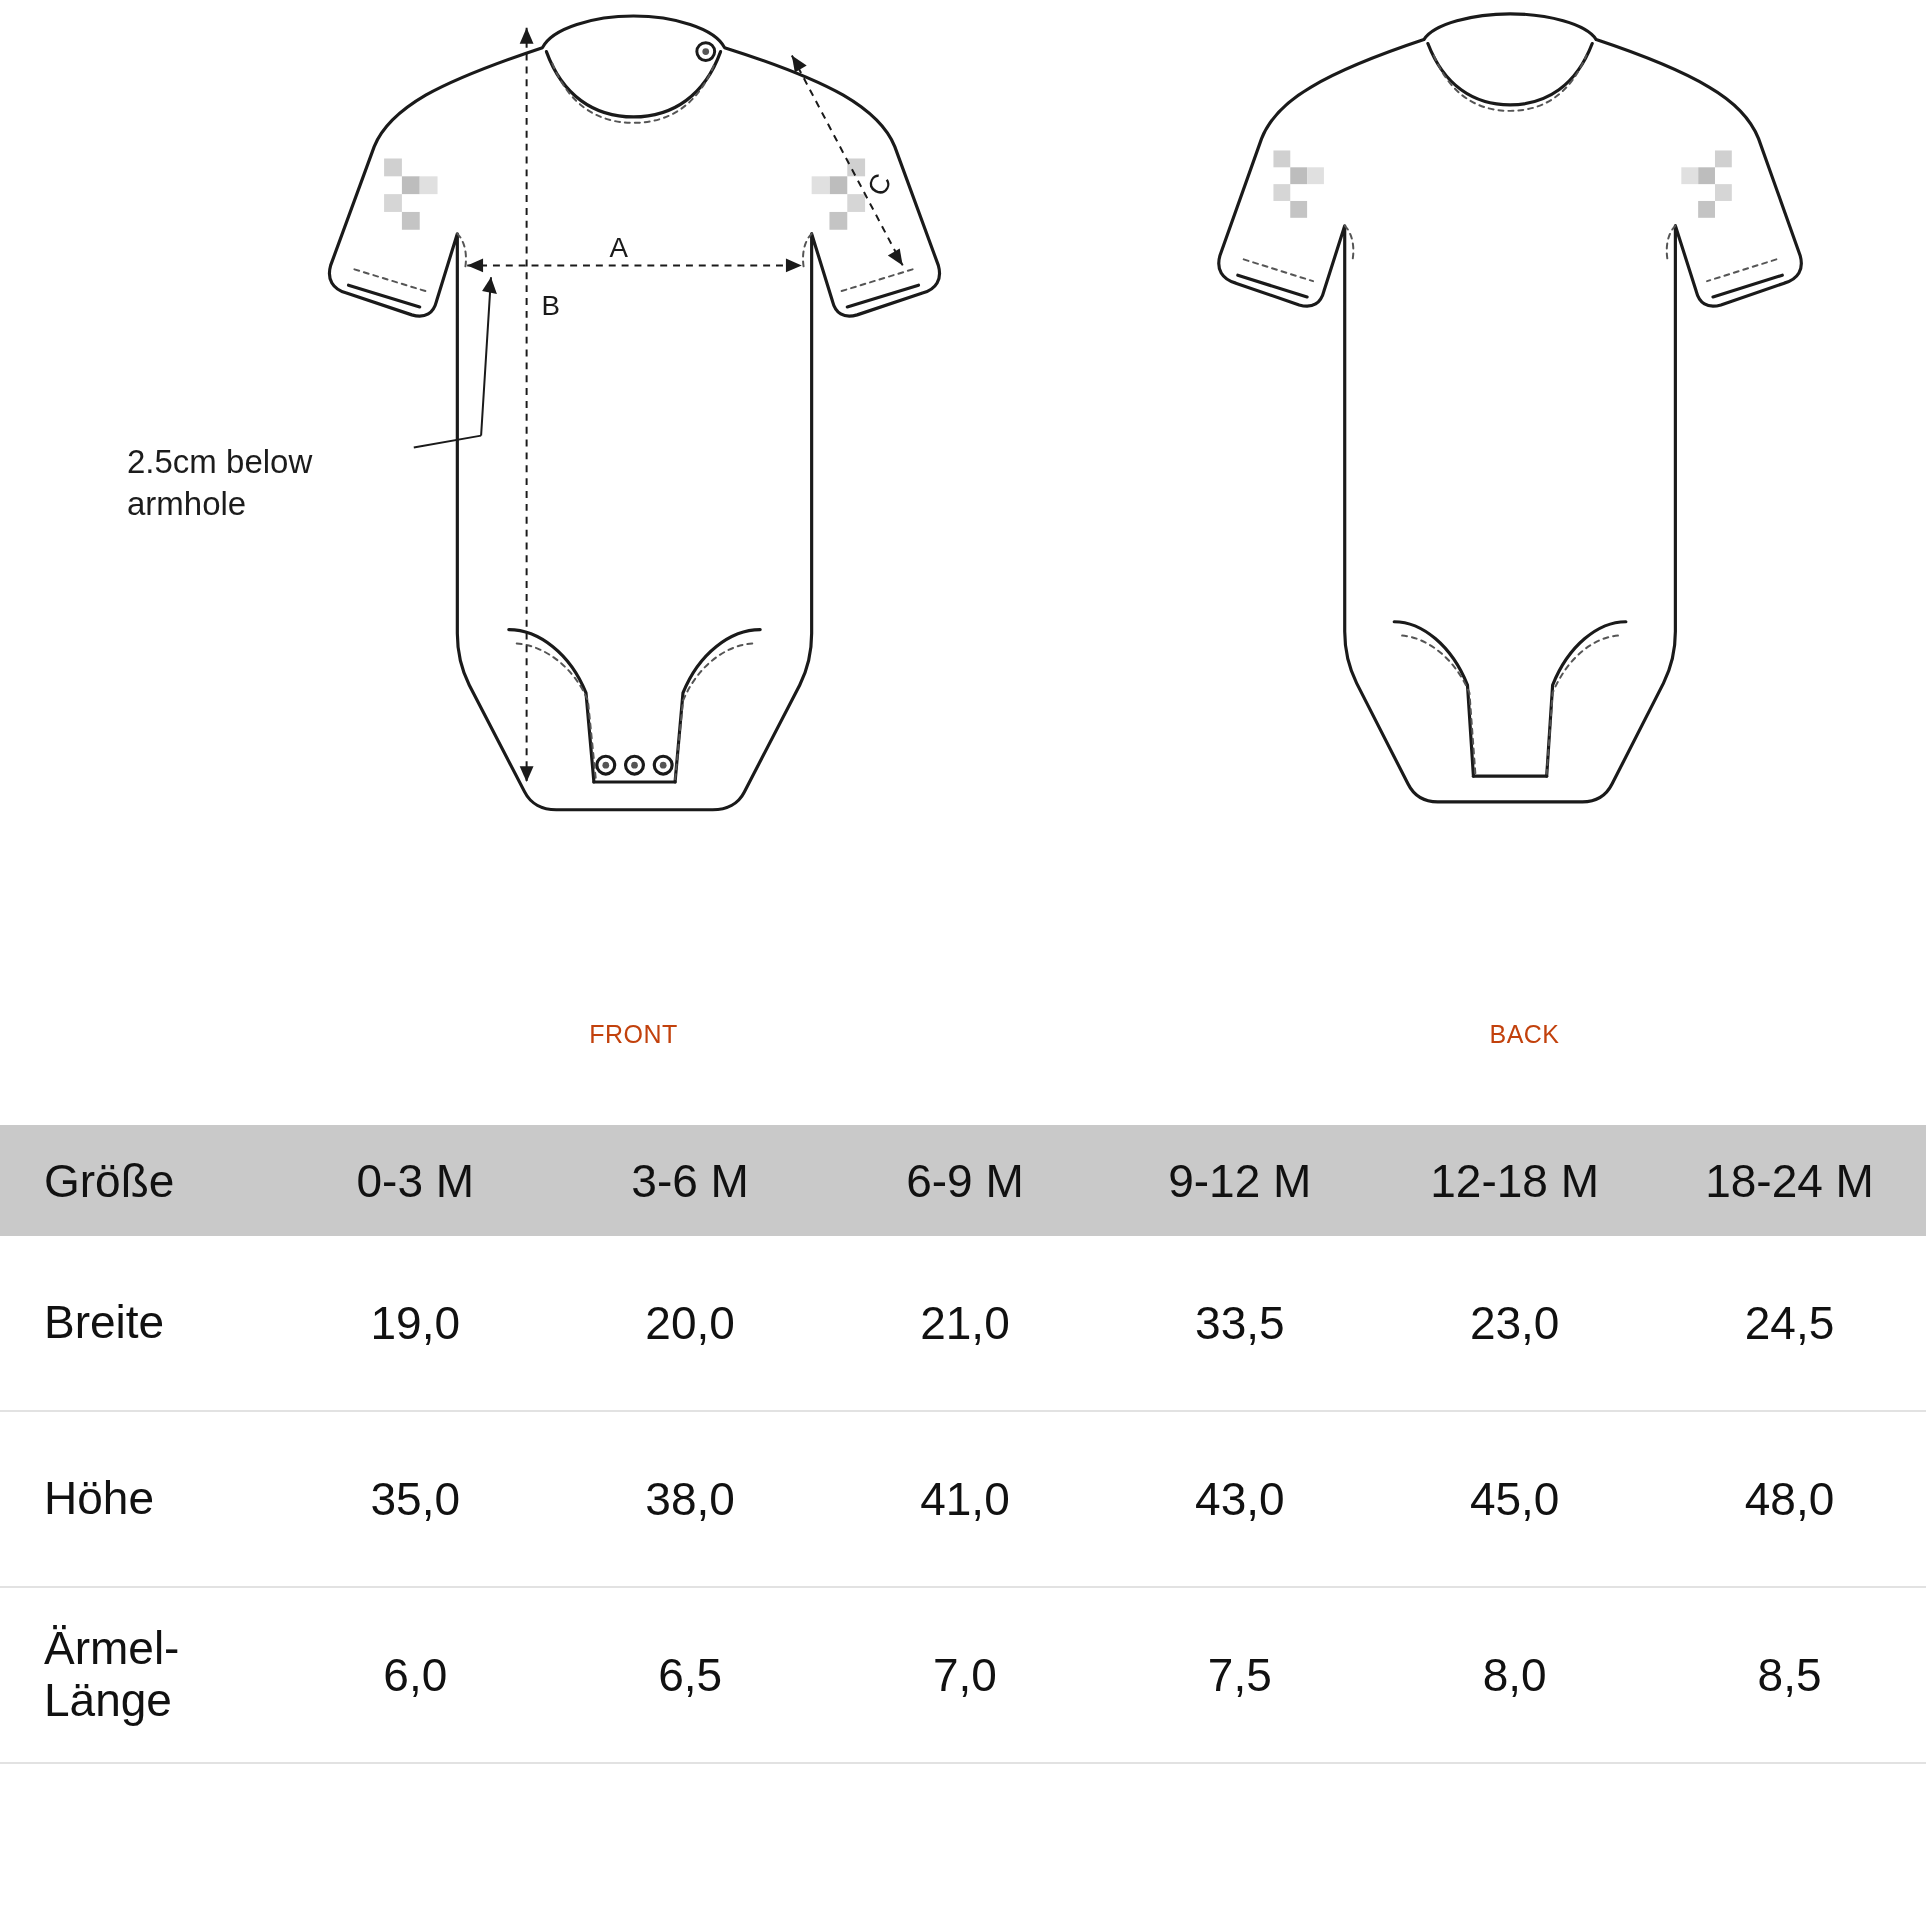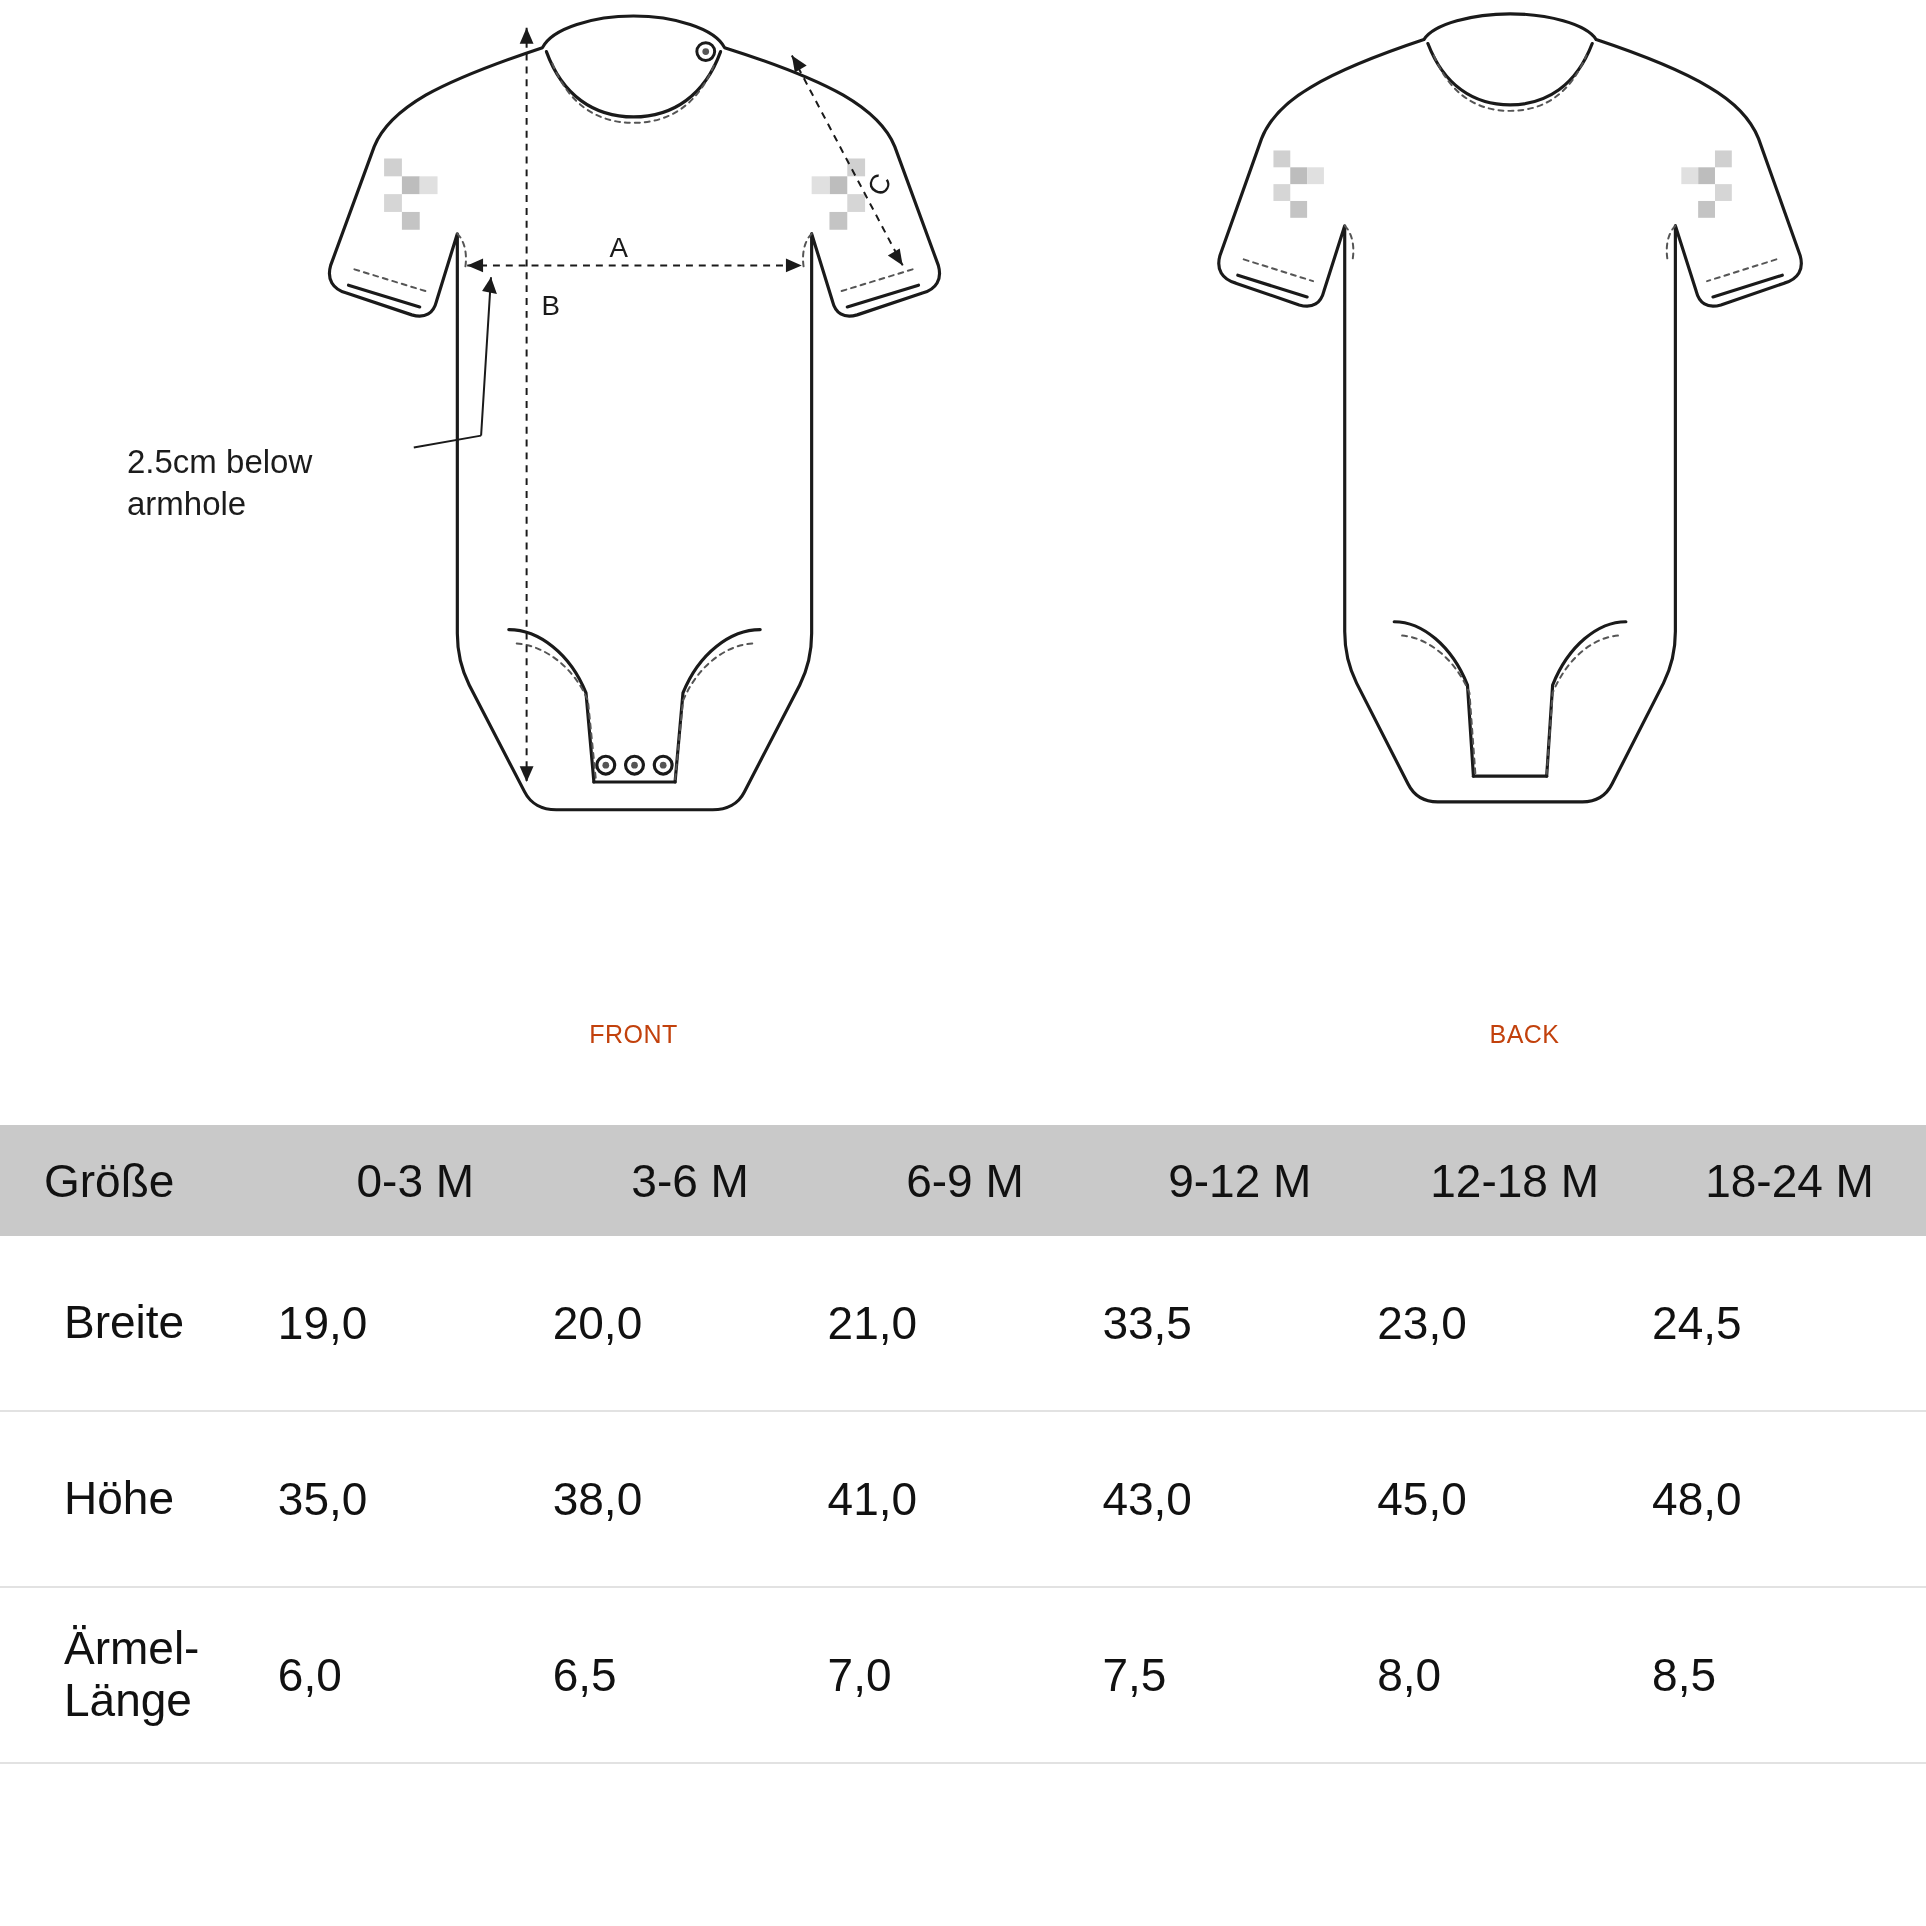--- a/index.html
+++ b/index.html
@@ -85,28 +85,28 @@
   thead th.label-col {
     text-align: left;
     padding-left: 44px;
   }
   tbody tr {
     border-bottom: 2px solid #e2e2e2;
   }
   tbody td {
     height: 174px;
     font-size: 46px;
-    text-align: left;
+    text-align: center;
     vertical-align: middle;
     color: #111111;
     background: #ffffff;
   }
   tbody td.label-col {
     text-align: left;
-    padding-left: 64px;
+    padding-left: 44px;
     line-height: 1.12;
   }
   .col-label { width: 277px; }
   .col-size  { width: 274px; }
 
   .hyph { display: block; }
 </style>
 </head>
 <body>
 

